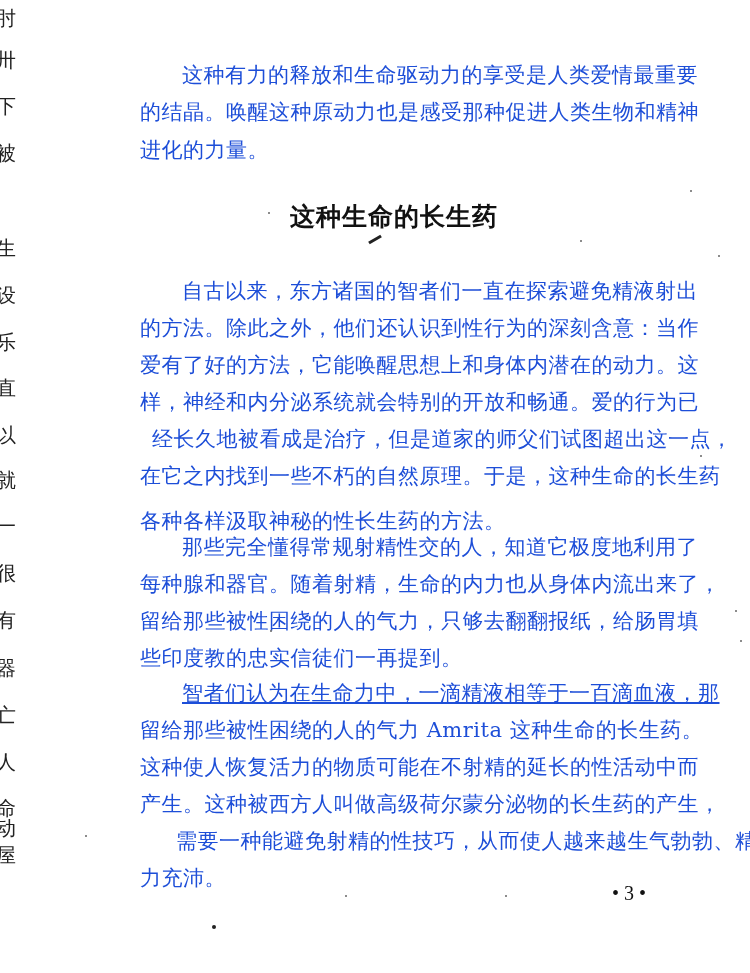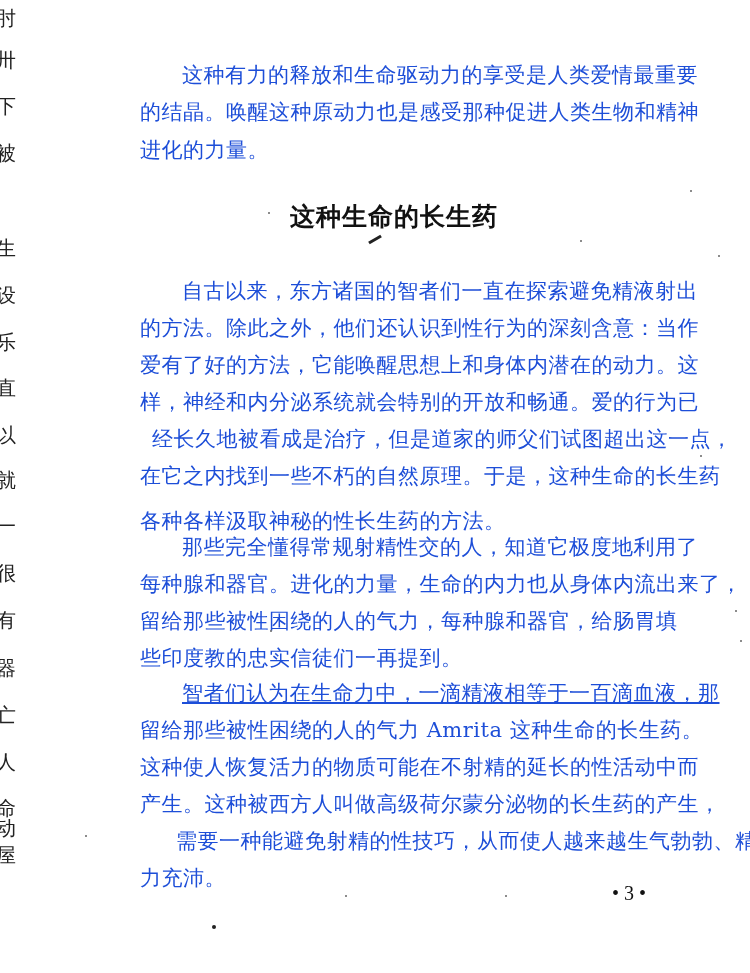--- a/index.html
+++ b/index.html
@@ -72,22 +72,22 @@
   <div class="line" style="top:37px;">的方法。除此之外，他们还认识到性行为的深刻含意：当作</div>
   <div class="line" style="top:74px;">爱有了好的方法，它能唤醒思想上和身体内潜在的动力。这</div>
   <div class="line" style="top:111px;">样，神经和内分泌系统就会特别的开放和畅通。爱的行为已</div>
   <div class="line" style="top:148px;margin-left:12px;">经长久地被看成是治疗，但是道家的师父们试图超出这一点，</div>
   <div class="line" style="top:185px;">在它之内找到一些不朽的自然原理。于是，这种生命的长生药</div>
   <div class="line" style="top:222px;margin-top:8px;">各种各样汲取神秘的性长生药的方法。</div>
 </div>
 
 <div class="text-block" style="top:532px;">
   <div class="line" style="top:0; left:42px;">那些完全懂得常规射精性交的人，知道它极度地利用了</div>
-  <div class="line" style="top:37px;">每种腺和器官。进化的力量，生命的内力也从身体内流出来了，</div>
-  <div class="line" style="top:74px;">留给那些被性困绕的人的气力，每种腺和器官，给肠胃填</div>
+  <div class="line" style="top:37px;">每种腺和器官。随着射精，生命的内力也从身体内流出来了，</div>
+  <div class="line" style="top:74px;">留给那些被性困绕的人的气力，只够去翻翻报纸，给肠胃填</div>
   <div class="line" style="top:111px;">些印度教的忠实信徒们一再提到。</div>
 </div>
 
 <div class="text-block" style="top:678px;">
   <div class="line" style="top:0; left:42px;text-decoration:underline;">智者们认为在生命力中，一滴精液相等于一百滴血液，那</div>
   <div class="line" style="top:37px;">留给那些被性困绕的人的气力 Amrita 这种生命的长生药。</div>
   <div class="line" style="top:74px;">这种使人恢复活力的物质可能在不射精的延长的性活动中而</div>
   <div class="line" style="top:111px;">产生。这种被西方人叫做高级荷尔蒙分泌物的长生药的产生，</div>
   <div class="line" style="top:148px;margin-left:36px;">需要一种能避免射精的性技巧，从而使人越来越生气勃勃、精</div>
   <div class="line" style="top:185px;">力充沛。</div>

